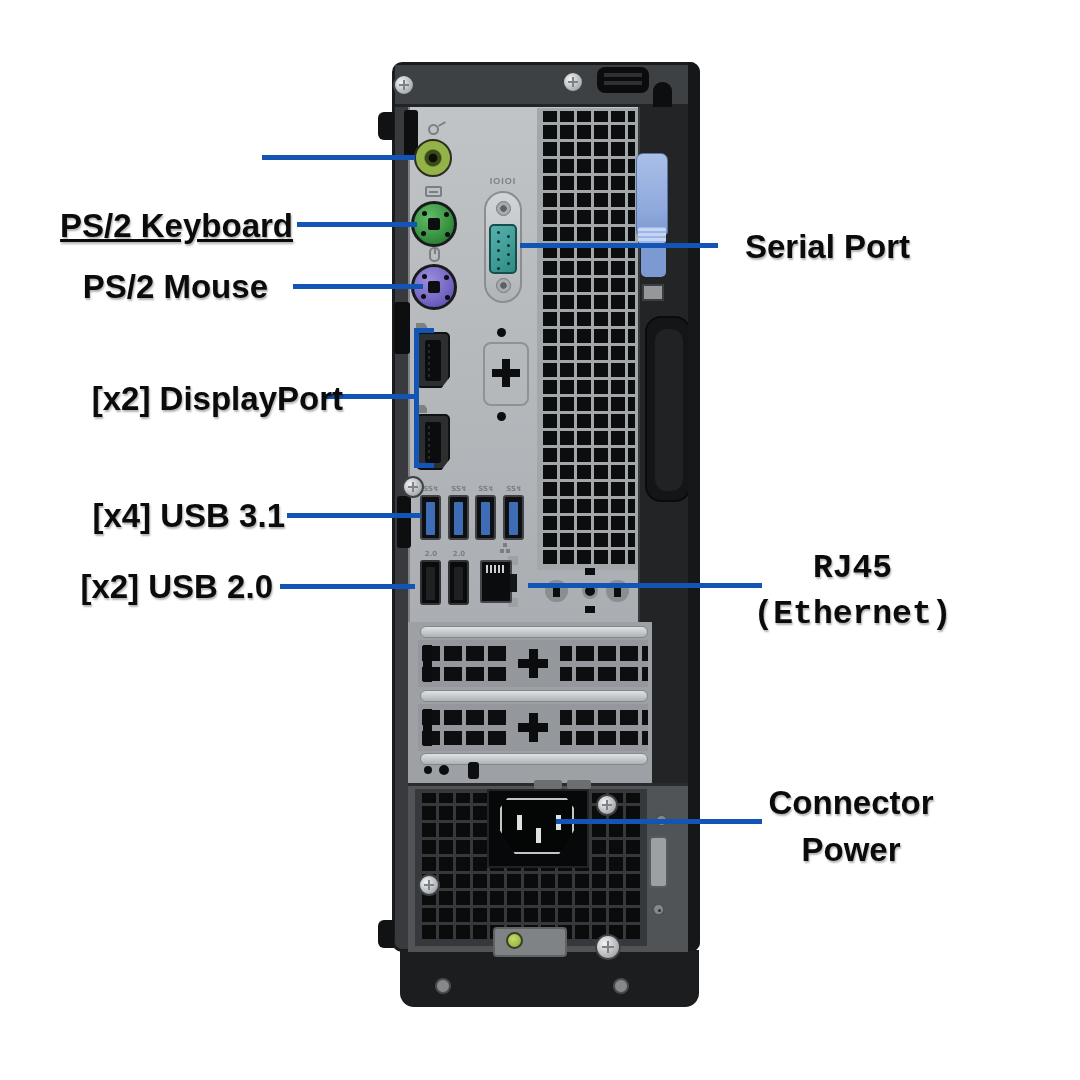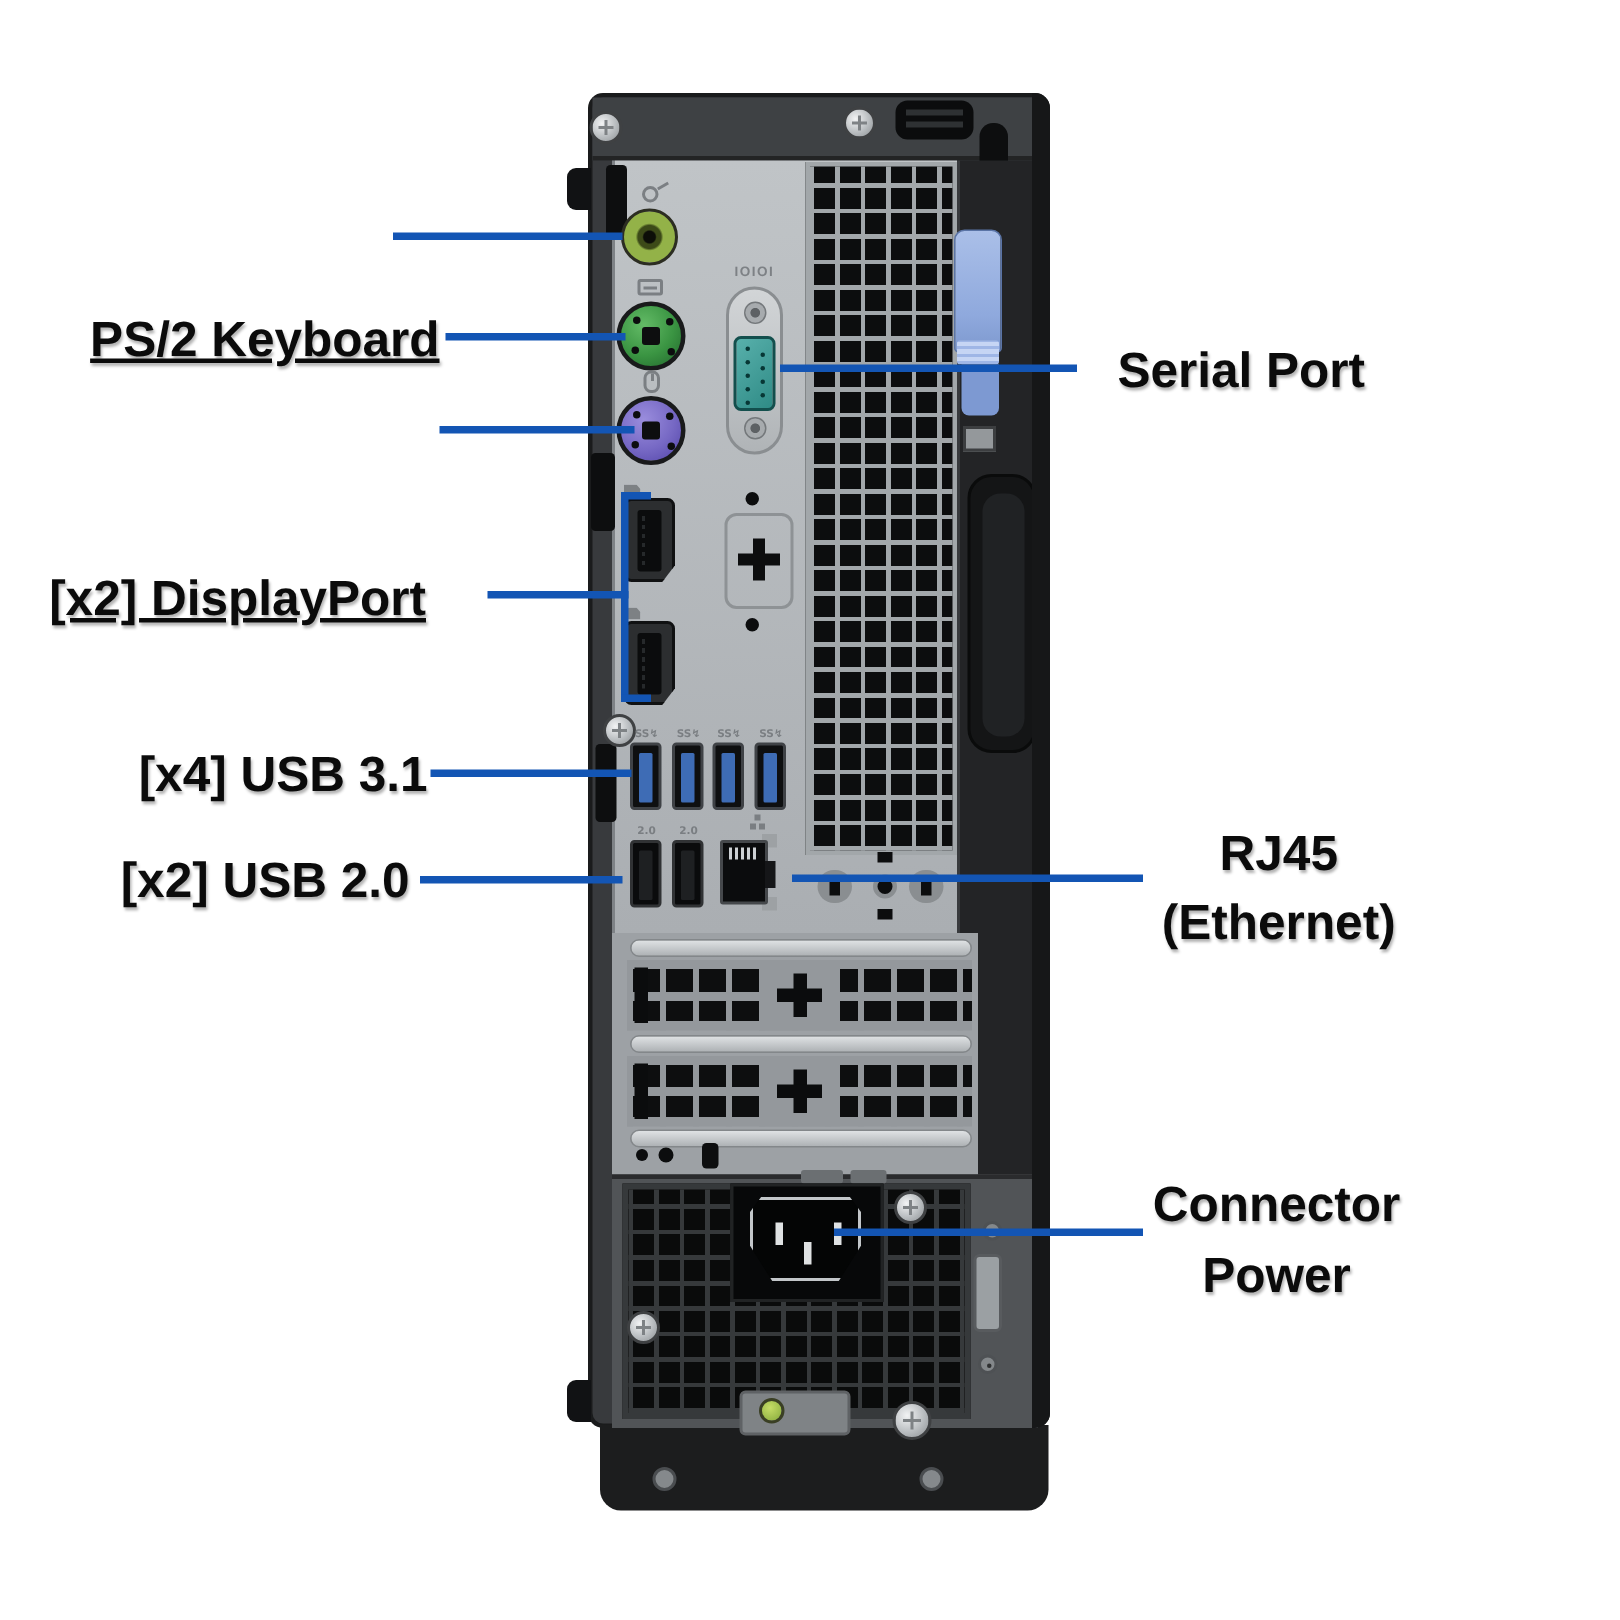--- a/index.html
+++ b/index.html
@@ -283,25 +283,26 @@
   <div class="clv" style="left:414px;top:328px;height:140px;"></div>
   <div class="cl" style="left:414px;top:328px;width:20px;"></div>
   <div class="cl" style="left:414px;top:463px;width:20px;"></div>
   <div class="cl" style="left:287px;top:513px;width:134px;"></div>
   <div class="cl" style="left:280px;top:584px;width:135px;"></div>
   <div class="cl" style="left:520px;top:243px;width:198px;"></div>
   <div class="cl" style="left:528px;top:583px;width:234px;"></div>
   <div class="cl" style="left:556px;top:819px;width:206px;"></div>
 
   <div class="lbl" style="right:787px;top:207px;text-decoration:underline;">PS/2 Keyboard</div>
-  <div class="lbl" style="right:796px;top:380px;text-decoration:underline;">[x2] DisplayPort</div>
+  <div class="lbl" style="right:812px;top:268px;">PS/2 Mouse</div>
+  <div class="lbl" style="right:737px;top:380px;">[x2] DisplayPort</div>
   <div class="lbl" style="right:795px;top:497px;">[x4] USB 3.1</div>
   <div class="lbl" style="right:807px;top:568px;">[x2] USB 2.0</div>
   <div class="lbl" style="left:745px;top:228px;text-align:center;">Serial Port</div>
-  <div class="lbl lbl-center" style="left:745px;top:546px;width:215px;">
+  <div class="lbl lbl-center" style="left:745px;top:546px;width:215px;font-family:Liberation Mono, monospace;">
     <span style="display:block;">RJ45</span>
     <span style="display:block;">(Ethernet)</span>
   </div>
   <div class="lbl lbl-center" style="left:740px;top:779px;width:222px;line-height:47px;">
     <span style="display:block;">Connector</span>
     <span style="display:block;">Power</span>
   </div>
 
 </div>
 

